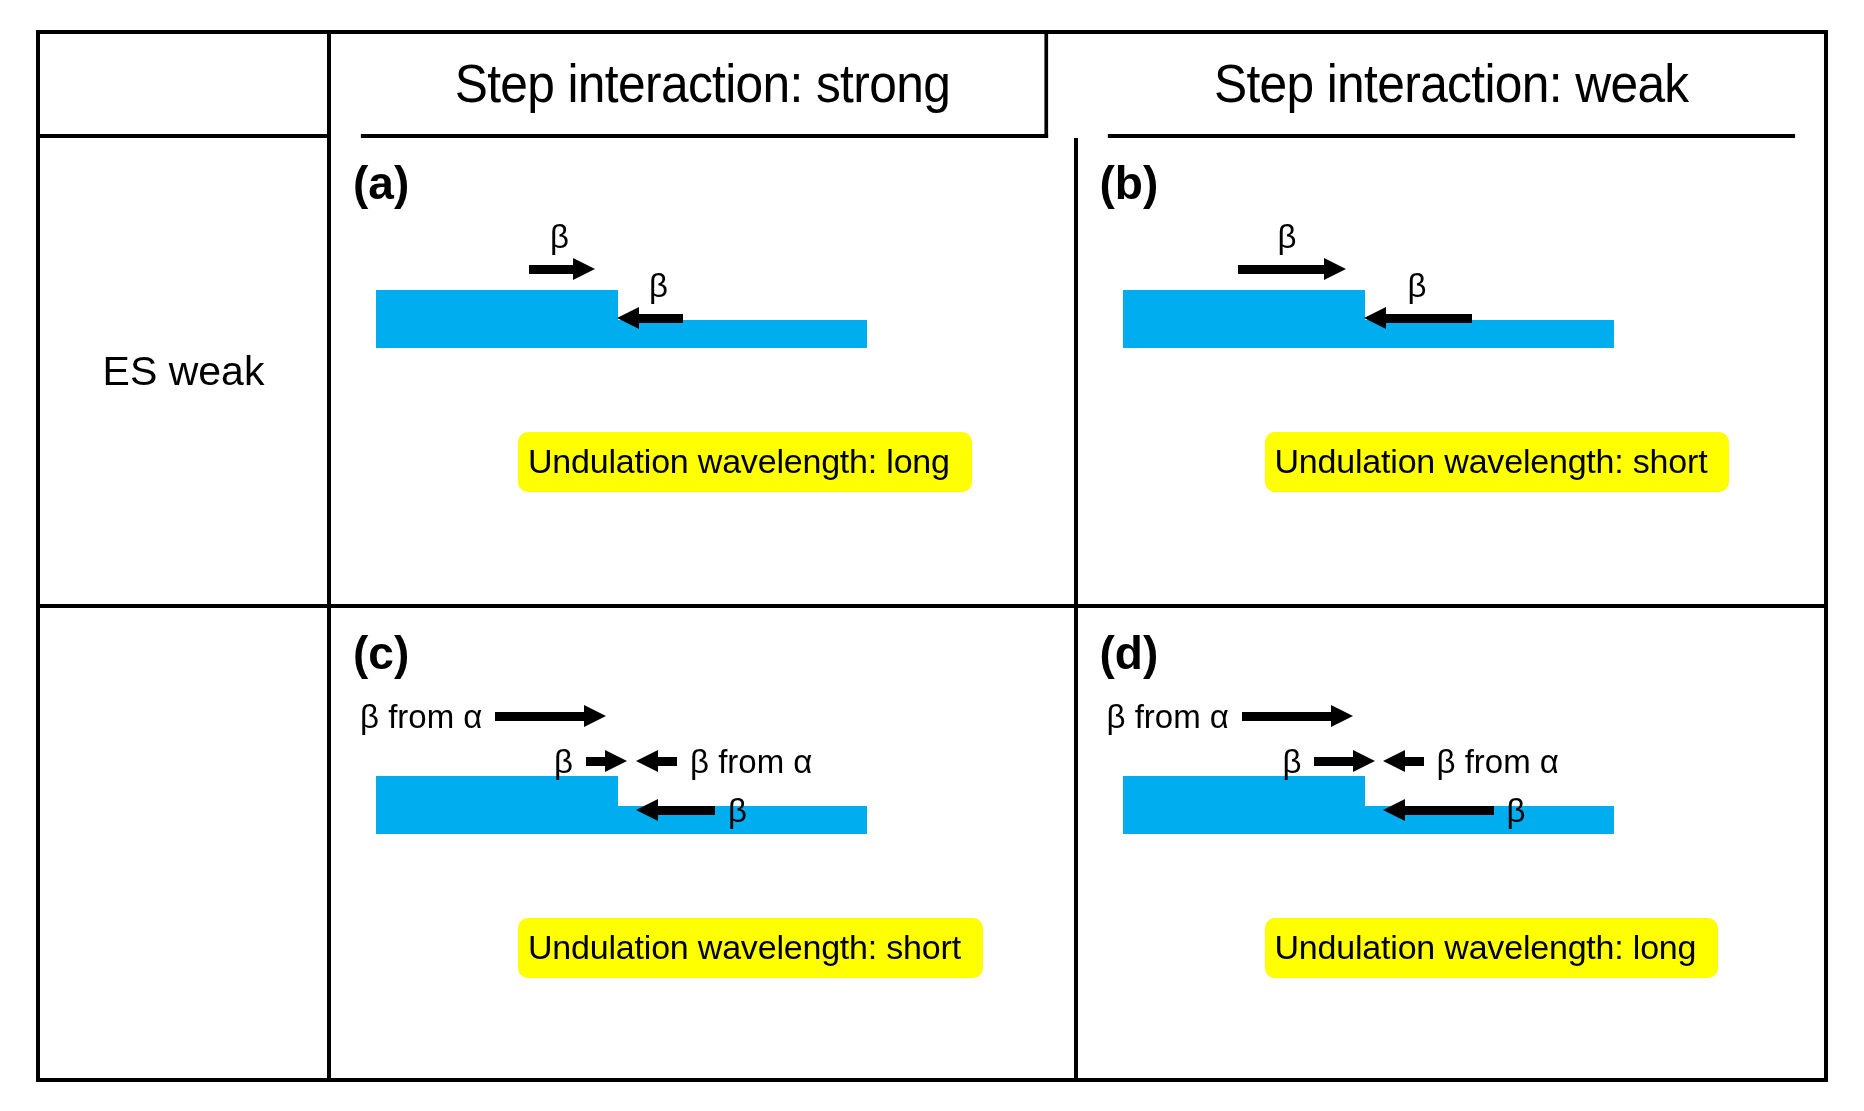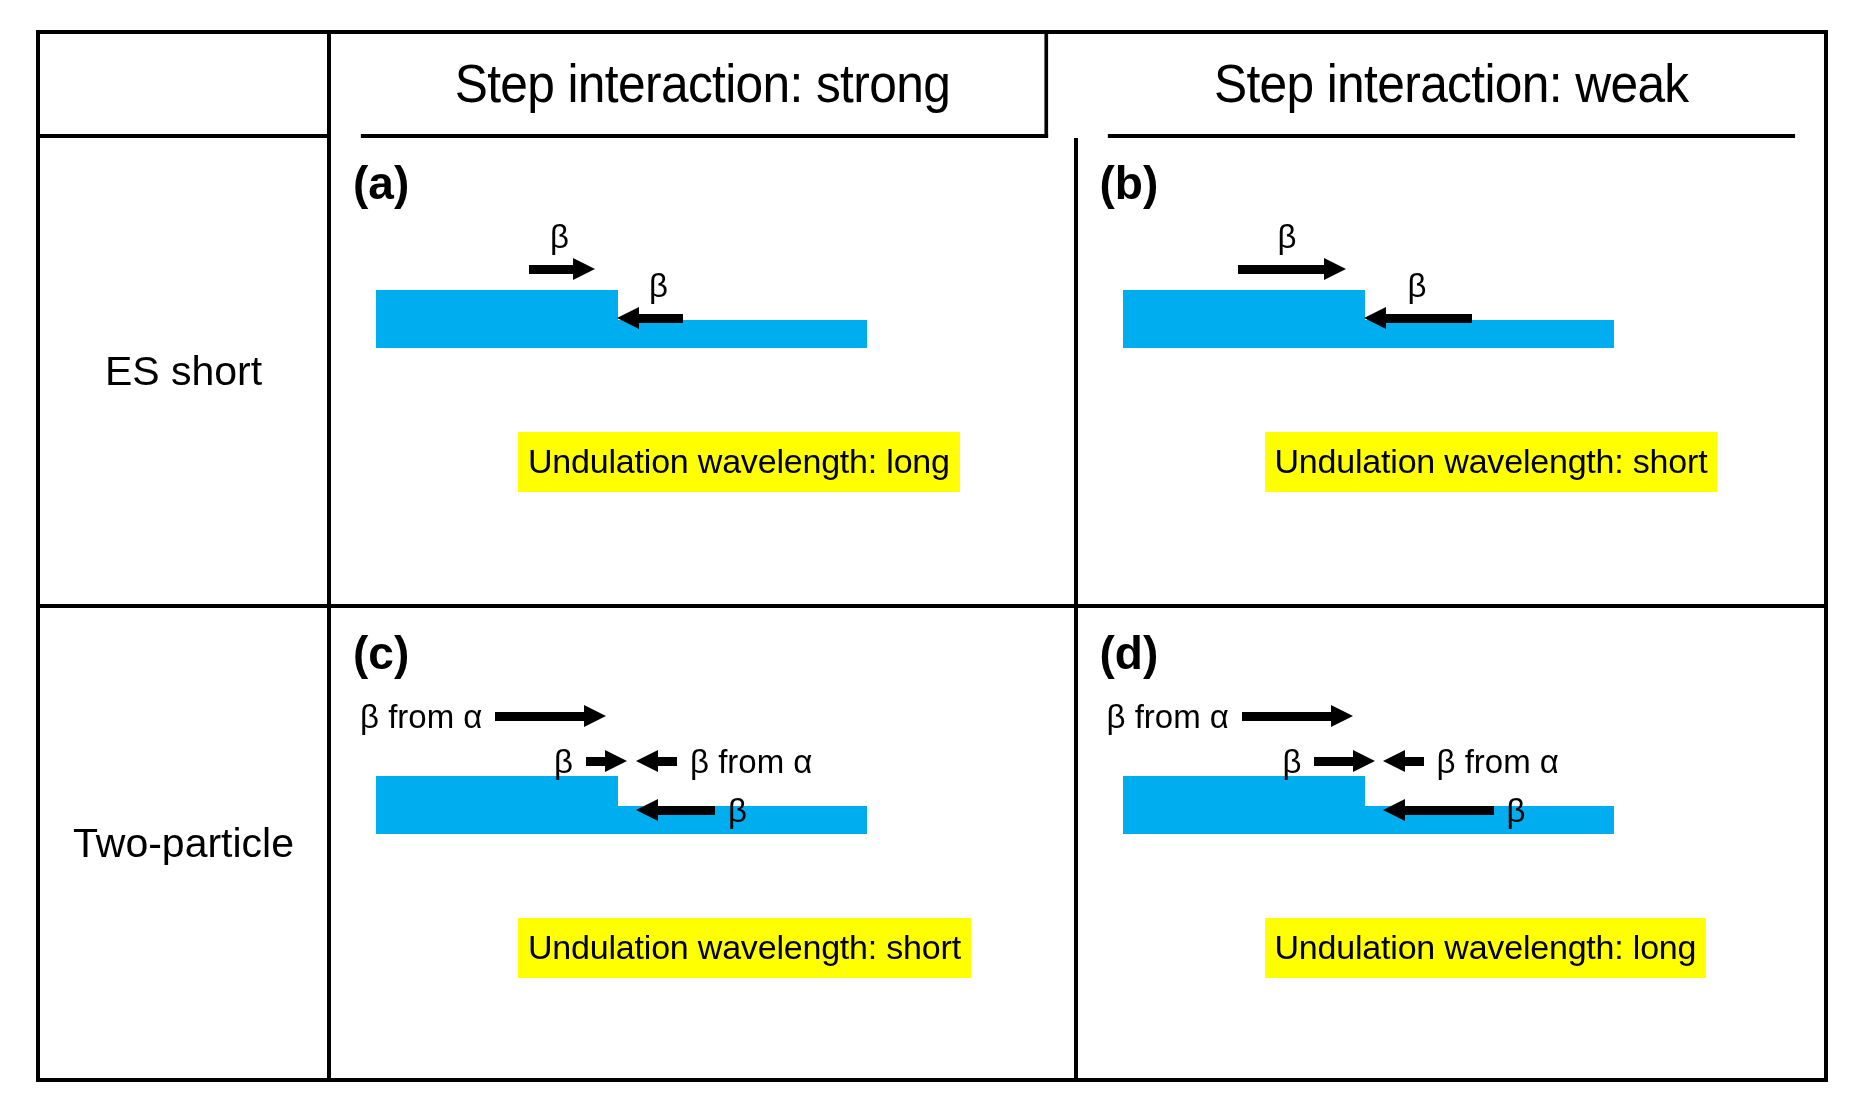--- a/index.html
+++ b/index.html
@@ -116,23 +116,24 @@
   .arrow.right .head  { right: 0; border-left: 22px solid #000; }
   .arrow.left  .shaft { right: 0; left: 17px; }
   .arrow.left  .head  { left: 0; border-right: 22px solid #000; }
 
   
   .highlight {
     position: absolute;
     background: #FFFF00;
     font-size: 34px;
     line-height: 1;
-    padding: 12px 10px 14px 10px;
+    padding: 12px 22px 14px 10px;
     white-space: nowrap;
     letter-spacing: -0.2px;
+    border-radius: 10px;
   }
 </style>
 </head>
 <body>
 
 <div id="figure">
 
   <div class="grid">
 
     <div class="cell bdr-r bdr-b"></div>
@@ -140,21 +141,21 @@
     <div class="cell bdr-r bdr-b hdr">
       <span>Step interaction: strong</span>
     </div>
 
     <div class="cell bdr-b hdr">
       <span>Step interaction: weak</span>
     </div>
 
     <div class="cell bdr-r bdr-b rowlabel">
       <div>
-        <div>ES short</div>
+        <div>ES weak</div>
       </div>
     </div>
 
     <div class="cell bdr-r bdr-b">
       <div class="panel-letter" style="left:22px; top:22px;">(a)</div>
 
       <div class="terrace" style="left:45px; top:152px; width:242px; height:58px;"></div>
       <div class="terrace" style="left:287px; top:182px; width:249px; height:28px;"></div>
 
       <div class="arrow-row" style="left:198px; top:127px;">
@@ -204,21 +205,20 @@
       </div>
       <div class="arrow-row" style="left:330px; top:131px;">
         <span class="lbl">β</span>
       </div>
 
       <div class="highlight" style="left:187px; top:294px;">Undulation wavelength: short</div>
     </div>
 
     <div class="cell bdr-r rowlabel">
       <div>
-        <div>Two-particle</div>
       </div>
     </div>
 
     <div class="cell bdr-r">
       <div class="panel-letter" style="left:22px; top:22px;">(c)</div>
 
       <div class="terrace" style="left:45px; top:168px; width:242px; height:58px;"></div>
       <div class="terrace" style="left:287px; top:198px; width:249px; height:28px;"></div>
 
       <div class="arrow-row" style="left:29px; top:92px;">

